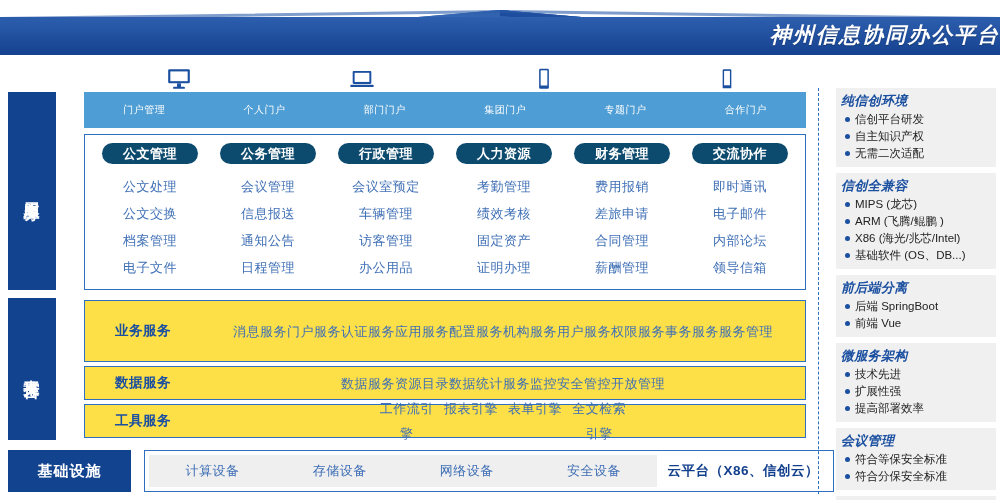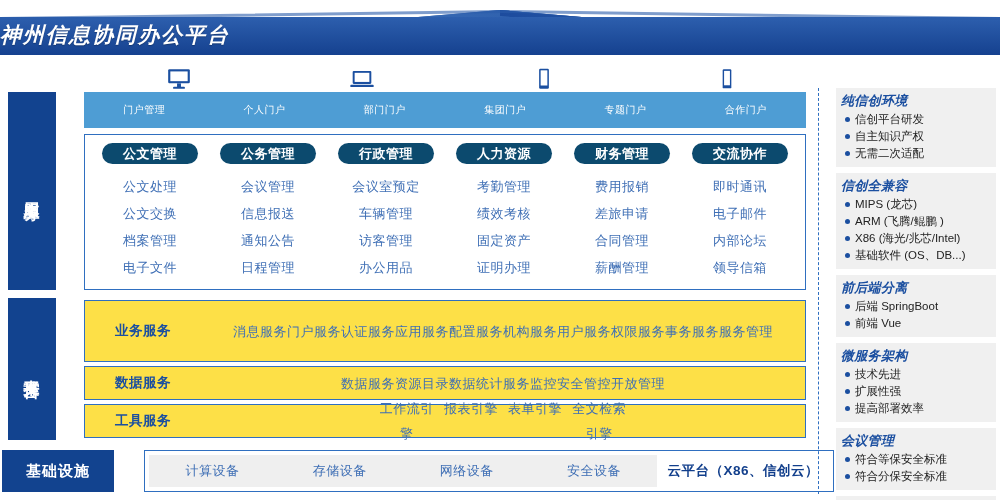--- a/index.html
+++ b/index.html
@@ -10,21 +10,21 @@
     font-family: "Liberation Sans", "DejaVu Sans", sans-serif;
     overflow: hidden;
   }
   #root { position: relative; width: 1000px; height: 500px; }
 
   
   .header-wrap { position: absolute; left: 0; top: 0; width: 1000px; height: 62px; }
   .header-svg { position: absolute; left: 0; top: 0; }
   .header-title {
     position: absolute; left: 0; top: 22px; width: 1000px;
-    text-align: left; color: #ffffff;
+    text-align: right; color: #ffffff;
     font-size: 21px; font-weight: bold; font-style: italic;
     letter-spacing: 2px; line-height: 26px;
     text-shadow: 0 1px 1px rgba(0,0,0,.25);
   }
 
   
   .device-row {
     position: absolute; left: 88px; top: 60px; width: 730px; height: 32px;
     display: flex; align-items: center;
   }
@@ -34,21 +34,21 @@
   .vband {
     position: absolute; left: 8px;
     width: 48px; background: #12438f; color: #fff;
     display: flex; align-items: center; justify-content: center;
     font-size: 16px; font-weight: bold; letter-spacing: 1px;
   }
   .vband span { writing-mode: vertical-rl; text-orientation: upright; line-height: 1.45; }
   #band-app { top: 92px; height: 198px; }
   #band-sup { top: 298px; height: 142px; }
   #band-inf {
-    top: 450px; height: 42px; width: 112px; left: 2px;
+    top: 450px; height: 42px; width: 123px; left: 8px;
     font-size: 15px;
   }
   #band-inf span { writing-mode: horizontal-tb; }
 
   
   .portal-bar {
     position: absolute; left: 84px; top: 92px; width: 722px; height: 36px;
     background: #4e9dd4; display: flex; align-items: center;
   }
   .portal-item {

